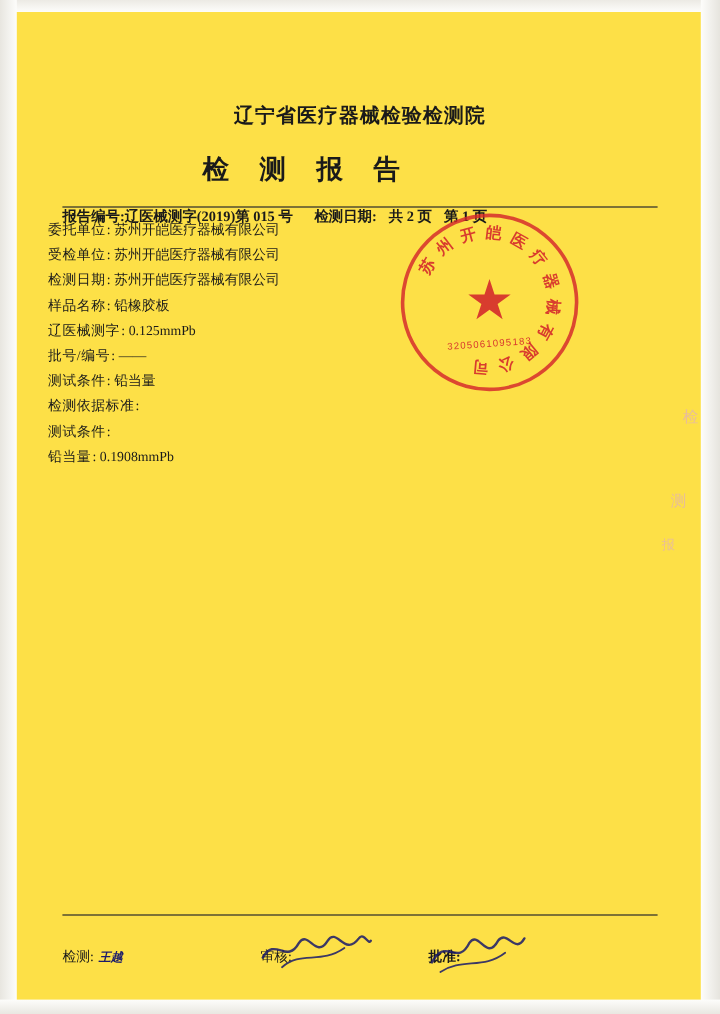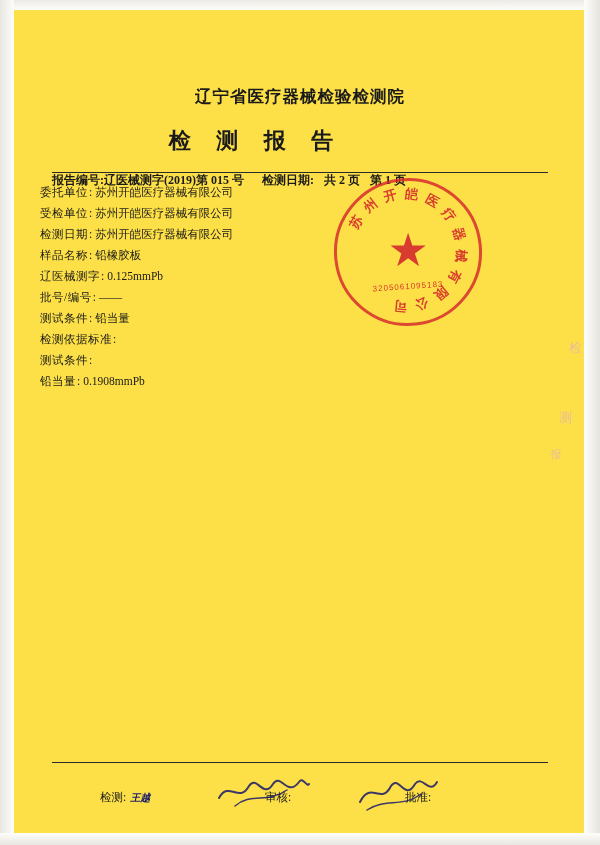--- a/index.html
+++ b/index.html
@@ -190,30 +190,29 @@
   .mark-3 { left: 548px; top: 440px; font-size: 11px; }
 
   
   .sign-row {
     position: absolute;
     left: 52px;
     top: 782px;
     width: 496px;
     height: 34px;
     font-size: 11.5px;
-    margin-left: 48px;
   }
   .sign-block {
     position: absolute;
     display: flex;
     align-items: baseline;
   }
   .sign-1 { left: 0px; top: 8px; }
   .sign-2 { left: 165px; top: 8px; }
-  .sign-3 { left: 305px; top: 8px; }
+  .sign-3 { left: 305px; top: 8px; font-weight: bold; }
   .sign-label { white-space: nowrap; }
   .handwrite {
     font-family: "Liberation Serif", serif;
     font-style: italic;
     font-weight: bold;
     color: #1b1b6b;
     font-size: 10px;
     margin-left: 4px;
   }
   .scribble {

